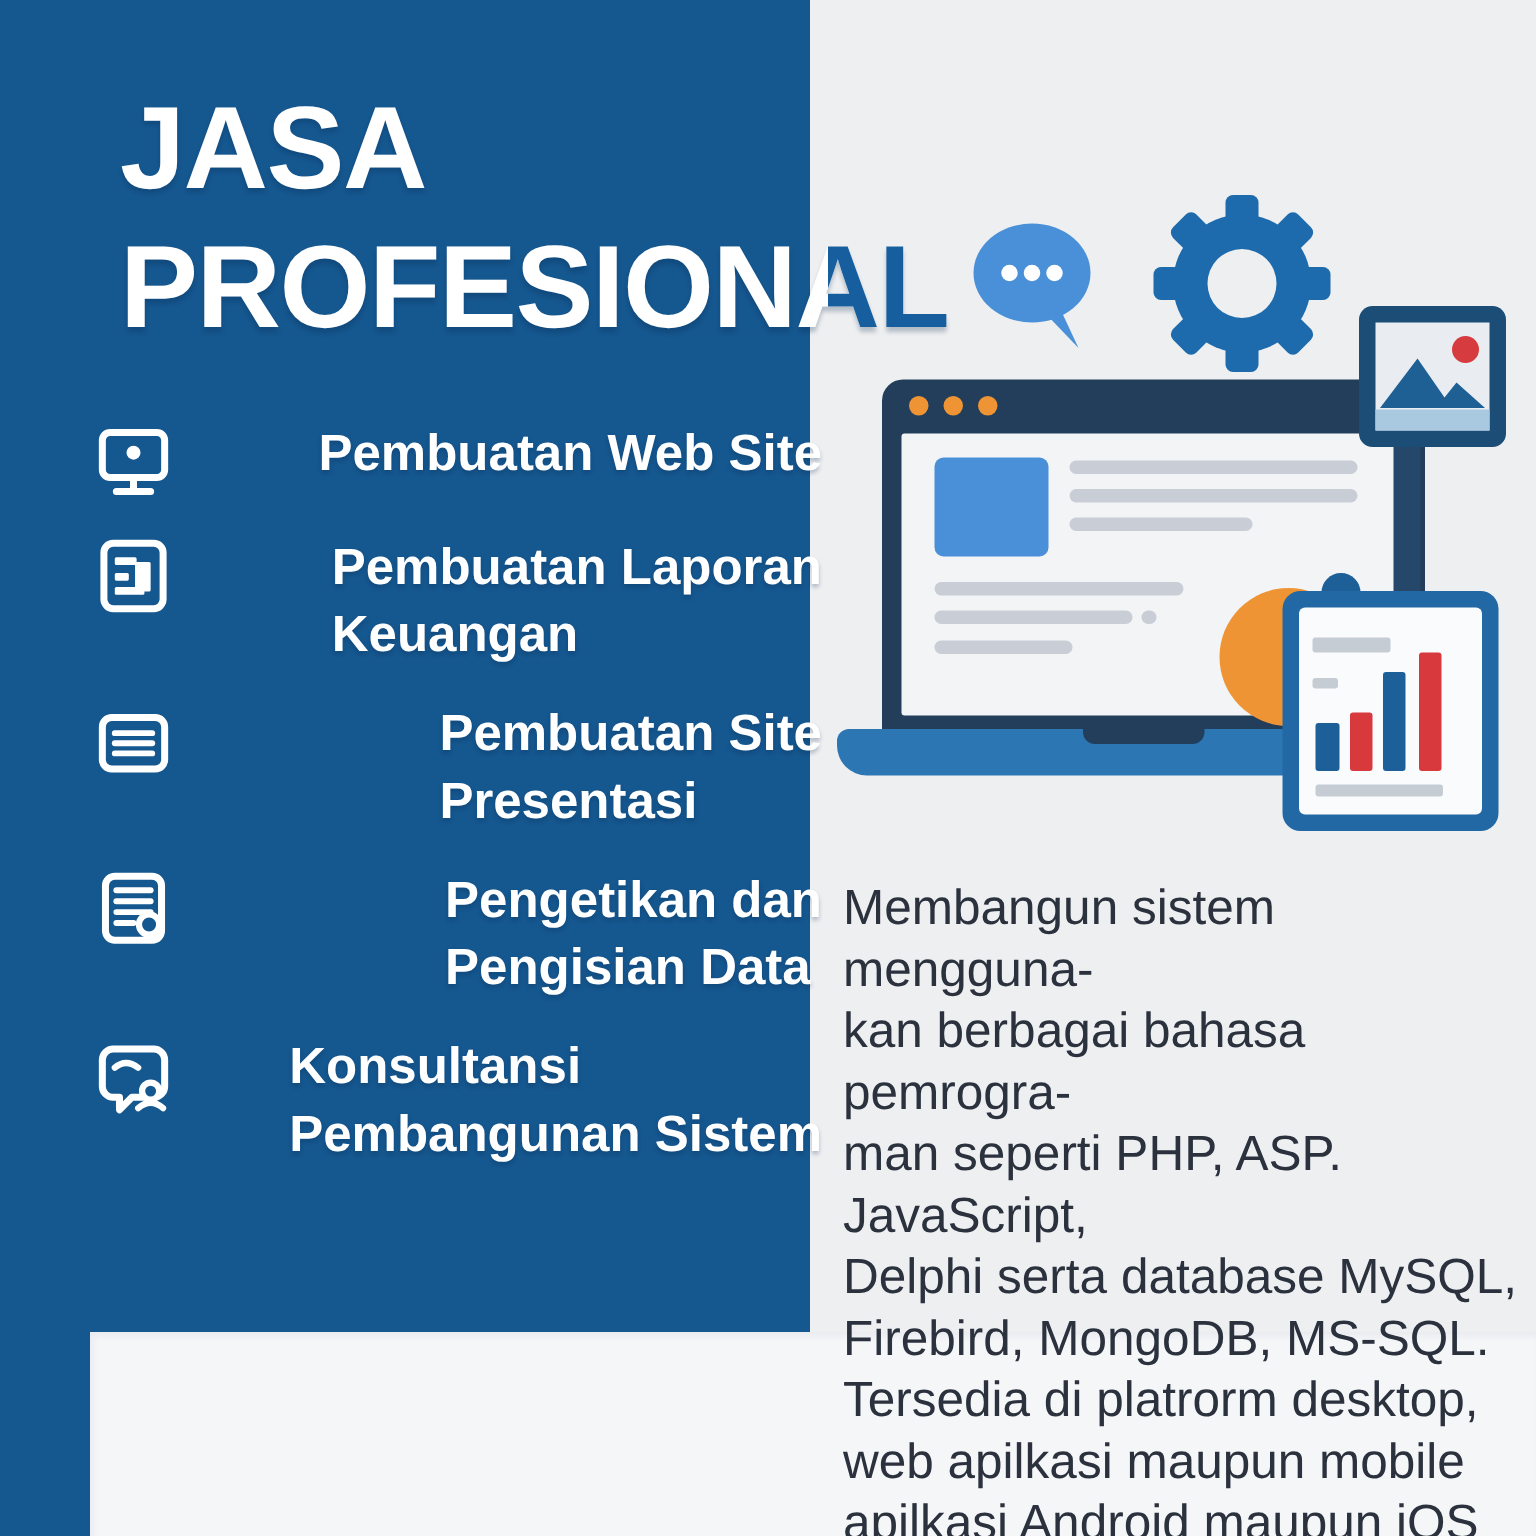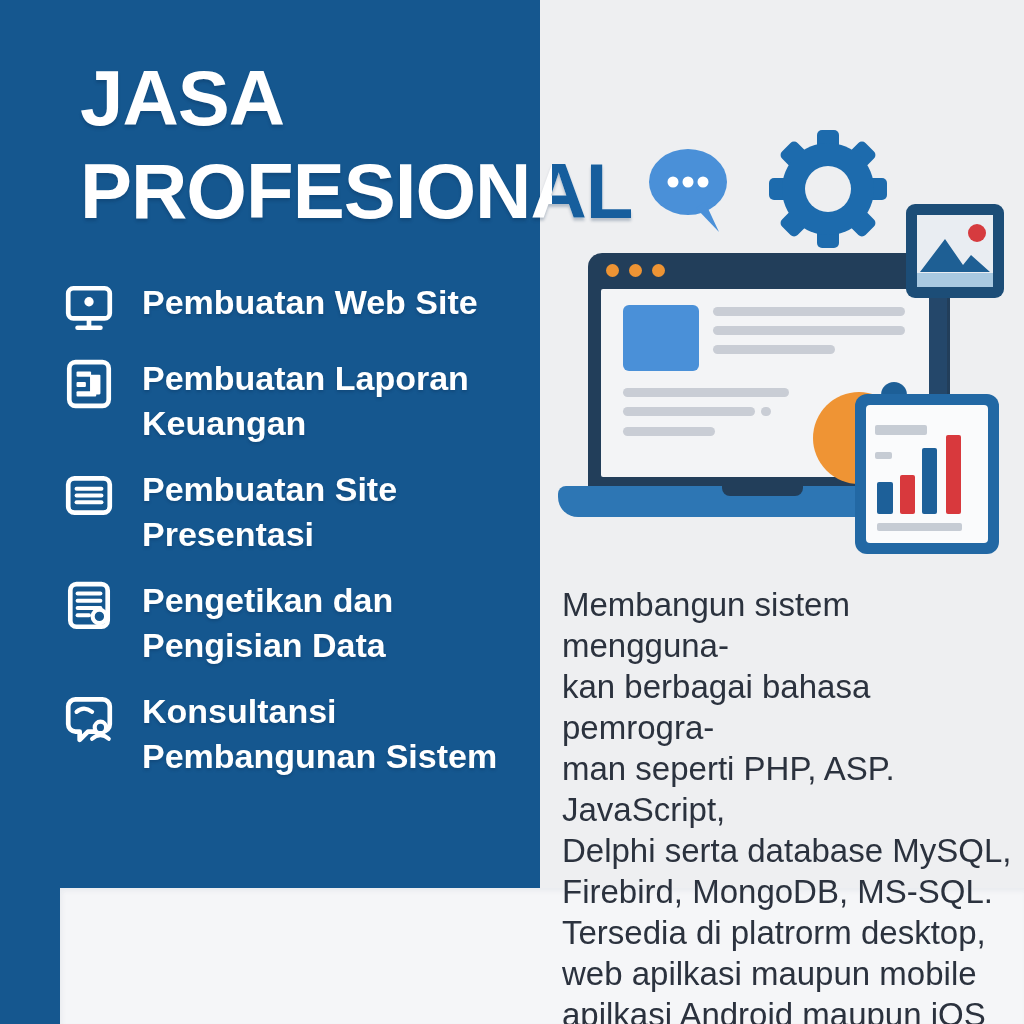--- a/index.html
+++ b/index.html
@@ -20,21 +20,21 @@
     display:inline-block;white-space:pre-line;
     font-size:78px;line-height:93px;font-weight:bold;letter-spacing:-1px;
     color:#ffffff;text-shadow:0 3px 3px rgba(8,40,74,.25);
   }
   .title-layer--overlay{
     position:absolute;inset:0;color:#165e9d;text-shadow:none;
     clip-path:inset(0 -40px 0 472px);
   }
   
   .services{position:absolute;left:62px;top:280px;width:486px;}
-  .service{display:flex;align-items:flex-start;gap:26px;margin-bottom:21px;}
+  .service{display:flex;align-items:flex-start;gap:26px;margin-bottom:21px;justify-content:space-between;}
   .service-icon{flex:none;width:54px;height:54px;margin-top:1px;}
   .service-label{
     white-space:pre-line;color:#ffffff;font-weight:bold;
     font-size:34px;line-height:45px;text-shadow:0 2px 3px rgba(8,40,74,.28);
   }
   
   .description{
     position:absolute;left:562px;top:584px;width:456px;
     white-space:pre-line;color:#2b323e;font-size:33px;line-height:41px;
   }

